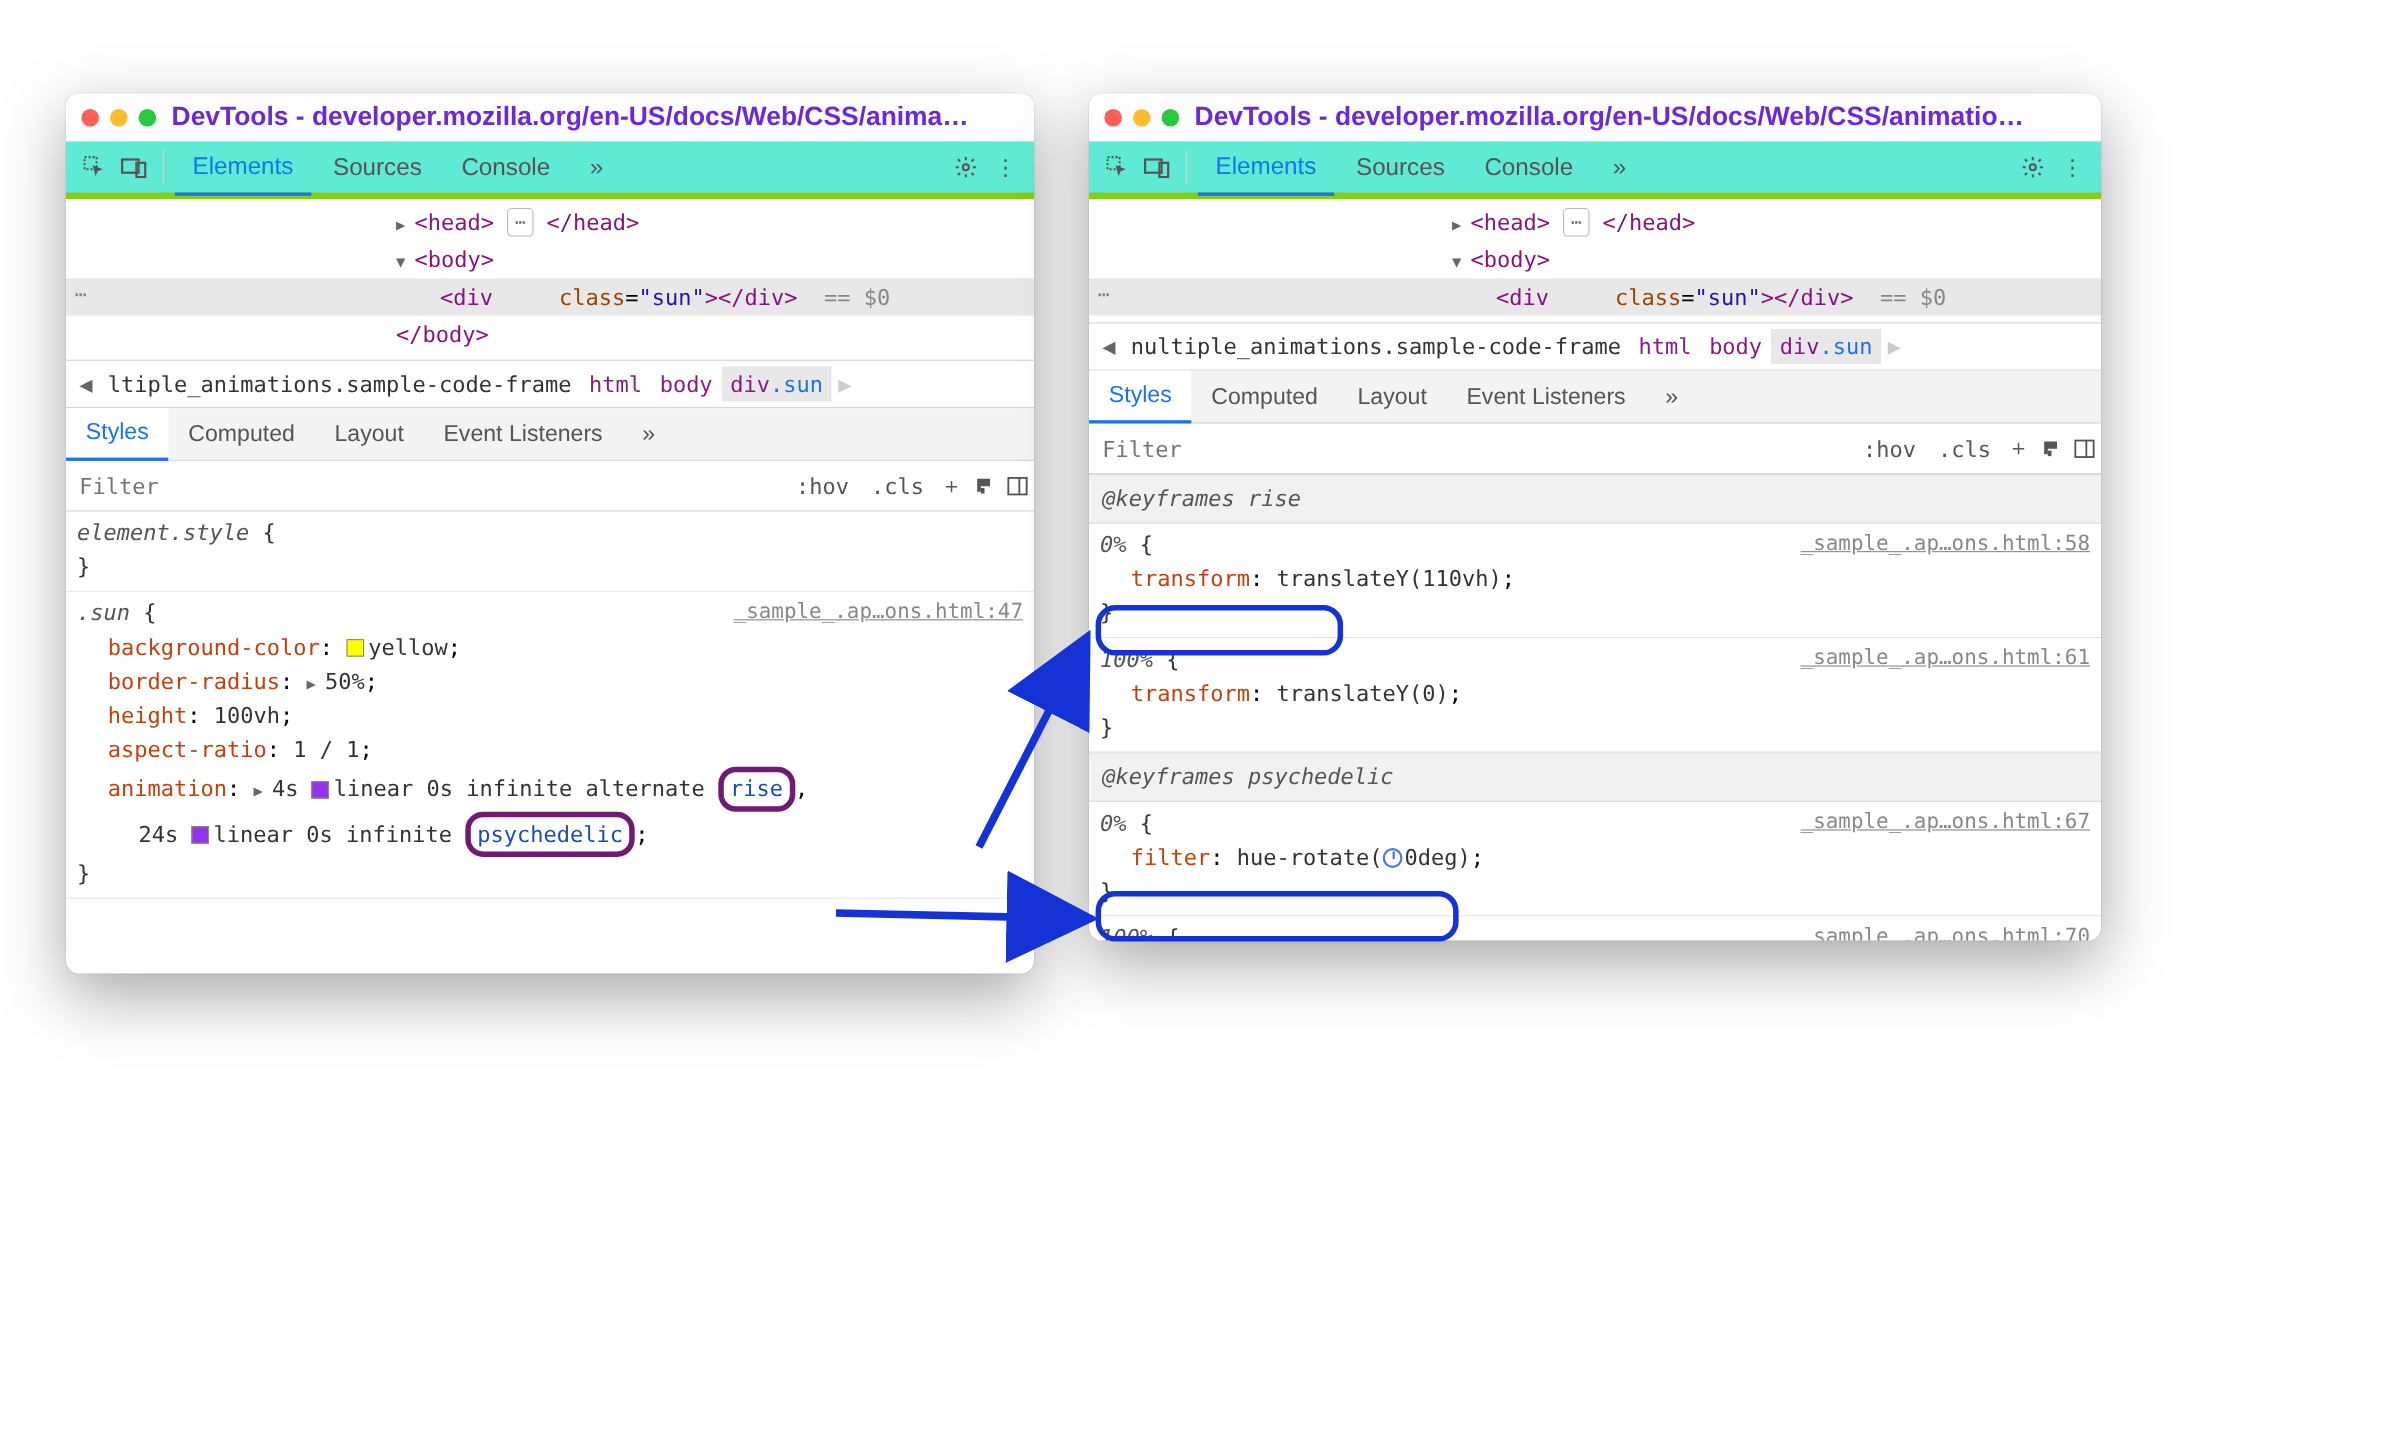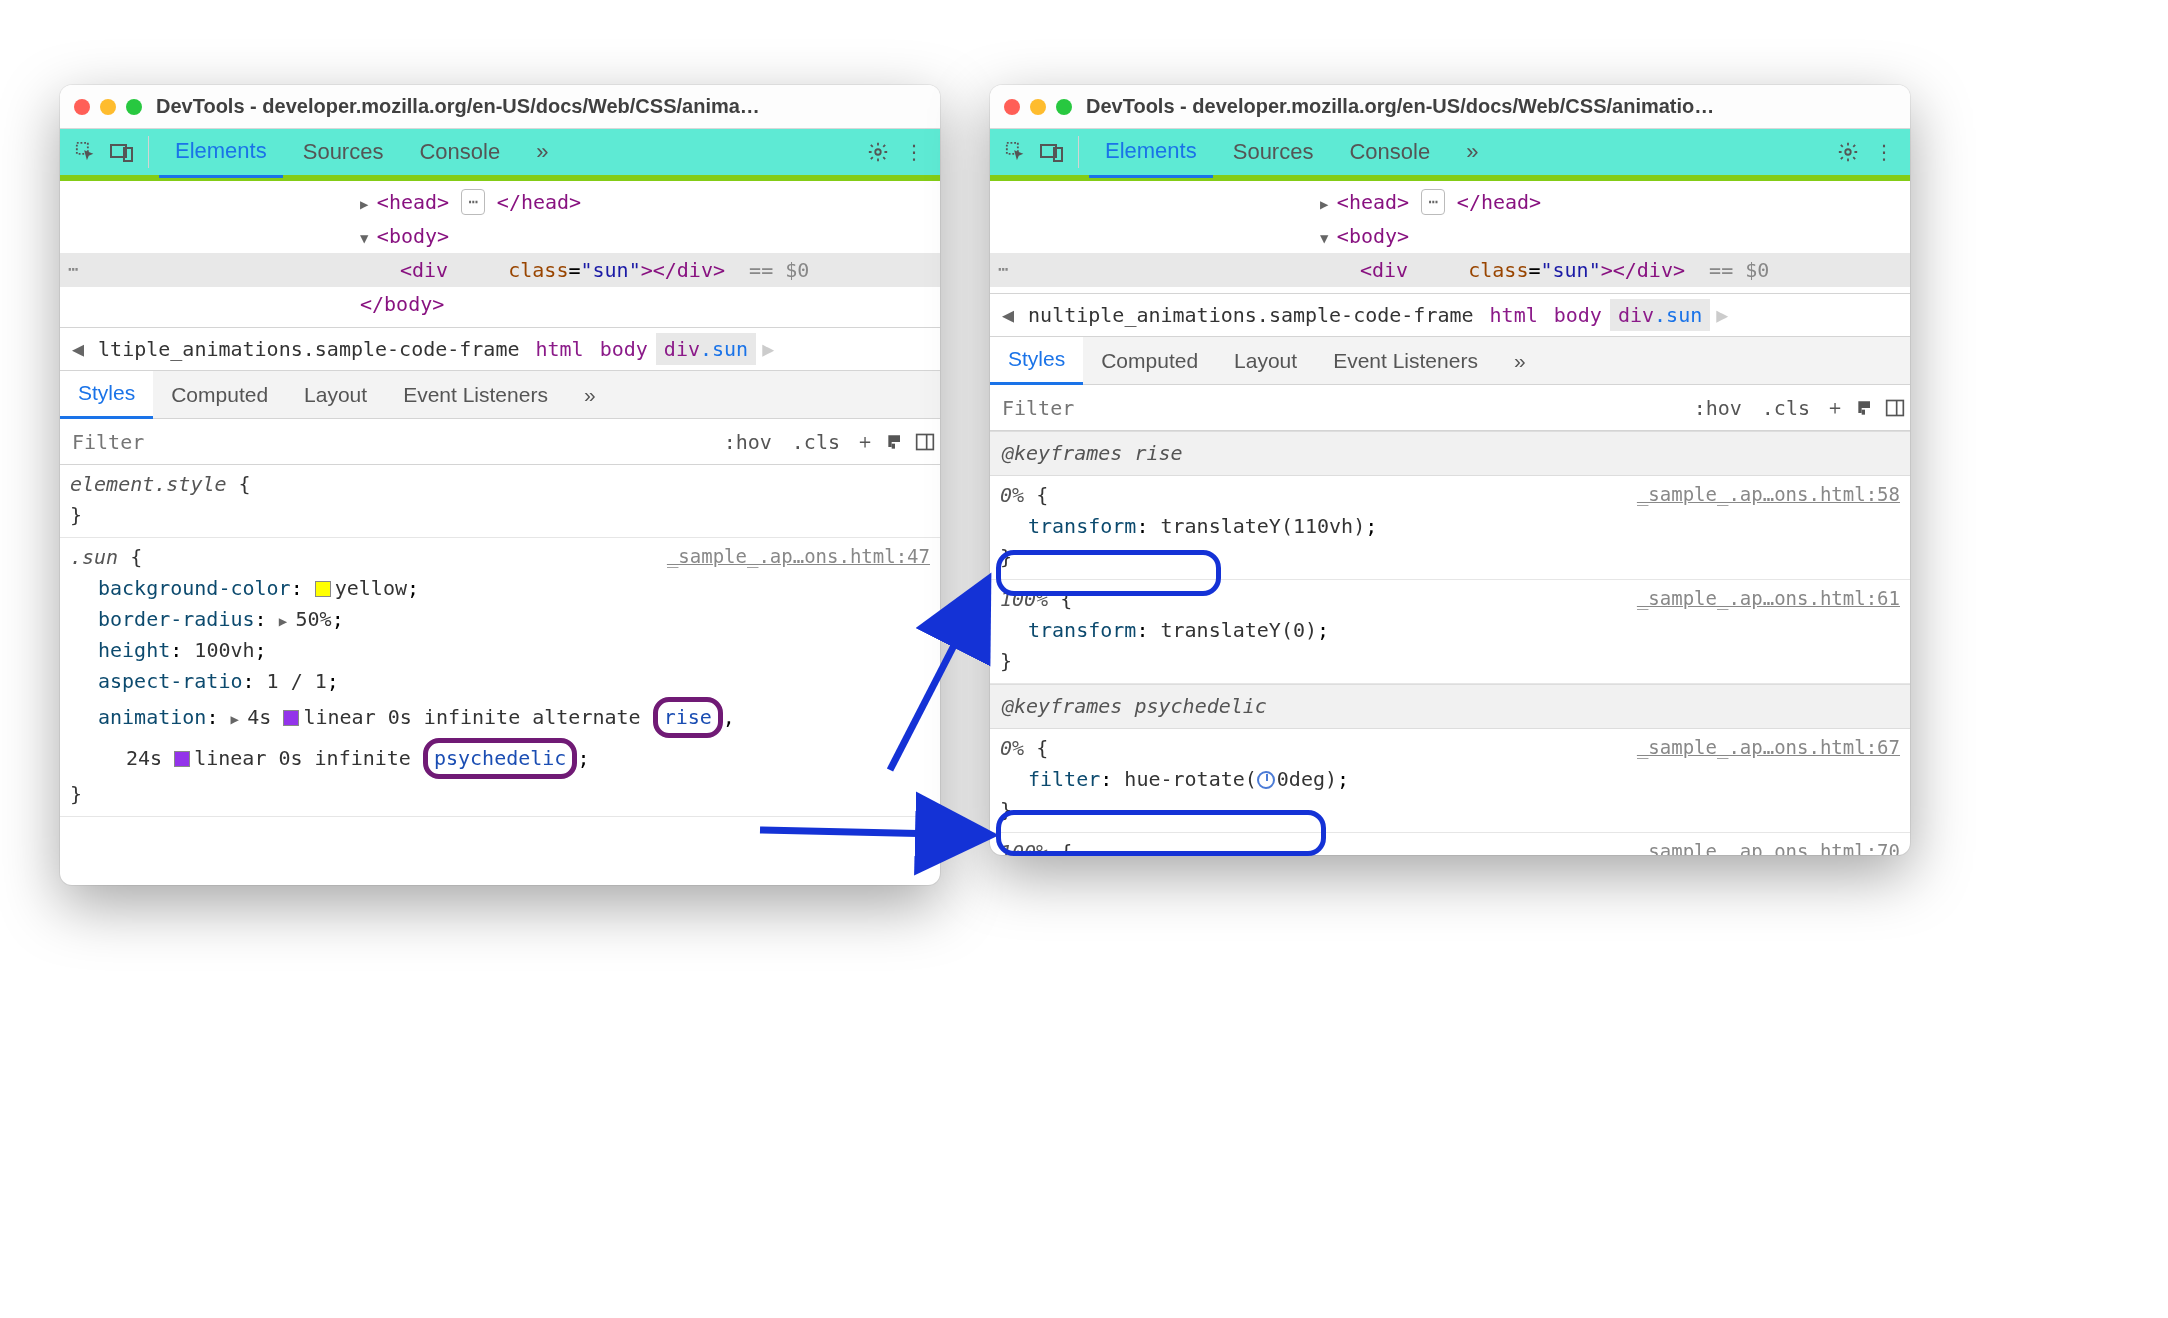--- a/index.html
+++ b/index.html
@@ -26,21 +26,21 @@
     height: 44px;
     display: flex;
     align-items: center;
     padding: 0 14px;
     background: #fdfdfd;
     border-bottom: 1px solid #d8d8d8;
   }
   .traffic { display:flex; gap:10px; margin-right:14px; }
   .dot { width:16px; height:16px; border-radius:50%; }
   .dot.r{background:#ff5f57;} .dot.y{background:#febc2e;} .dot.g{background:#28c840;}
-  .wtitle { font-weight:700; font-size:20px; color:#404040; white-space:nowrap; overflow:hidden; text-overflow:ellipsis; }
+  .wtitle { font-weight:700; font-size:24px; color:#6d28d9; white-space:nowrap; overflow:hidden; text-overflow:ellipsis; }
 
   .toolbar {
     height: 52px;
     display:flex; align-items:center;
     border-bottom:6px solid #84cc16;
     padding:0 10px;
     gap:4px;
     background:#5eead4;
   }
   .tb-icon { width:32px; height:32px; display:flex; align-items:center; justify-content:center; color:#555; }
@@ -96,21 +96,21 @@
   .fb-icon{ width:30px; display:flex; justify-content:center; color:#555;}
 
   .styles {
     font-family: Menlo, Consolas, monospace;
     font-size:20px; line-height:1.55;
   }
   .rule { border-bottom:1px solid #e6e6e6; padding:4px 10px 6px 10px; position:relative; }
   .rule-src { position:absolute; right:10px; top:4px; color:#888; text-decoration:underline; font-size:19px;}
   .sel{color:#555;font-style:italic;}
   .brace{color:#333;}
-  .prop{color:#0c4a6e;}
+  .prop{color:#c2410c;}
   .val{color:#333;}
   .link{color:#1a4db3;}
   .indent{padding-left:28px;}
   .indent2{padding-left:56px;}
   .swatch{display:inline-block; width:16px; height:16px; border:1px solid #888; vertical-align:-2px; margin-right:4px;}
   .swatch.yellow{background:#ffff00;}
   .swatch.purple{background:#9333ea;}
   .expand::before{content:"▶ "; color:#666; font-size:14px;}
   .clock{display:inline-block; width:18px; height:18px; border:2px solid #4b7bd6; border-radius:50%; position:relative; vertical-align:-3px; margin-right:2px;}
   .clock::after{content:""; position:absolute; left:7px; top:1px; width:2px; height:7px; background:#4b7bd6;}

